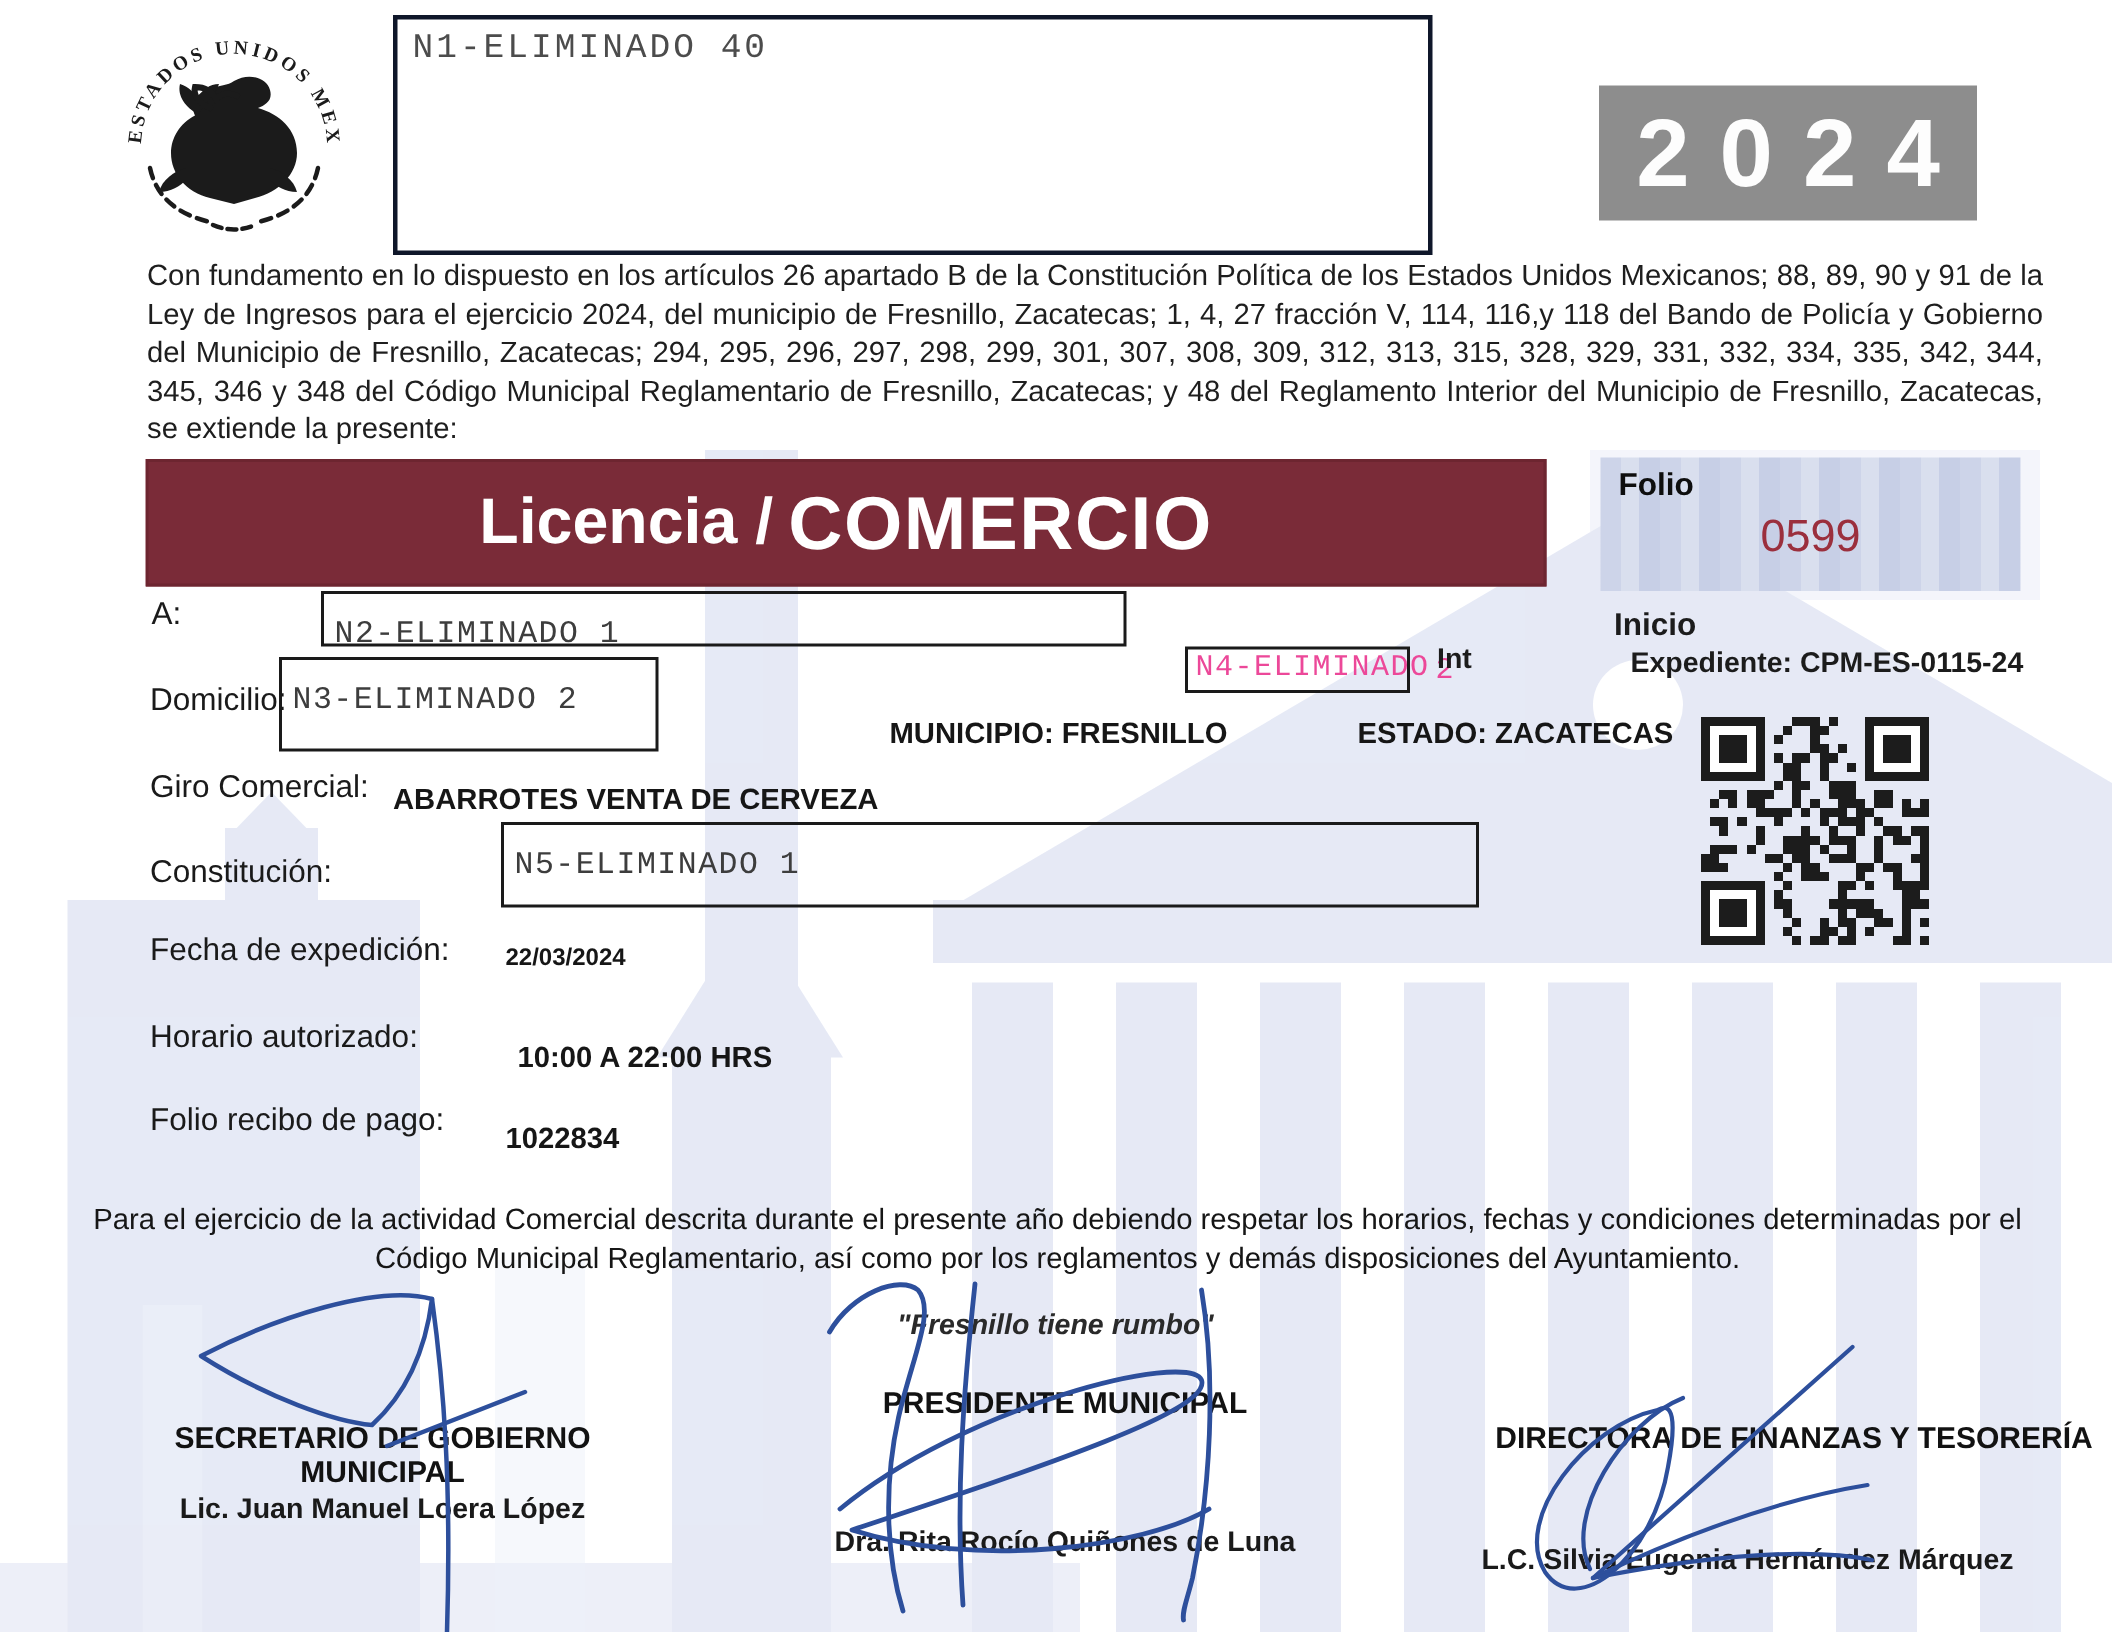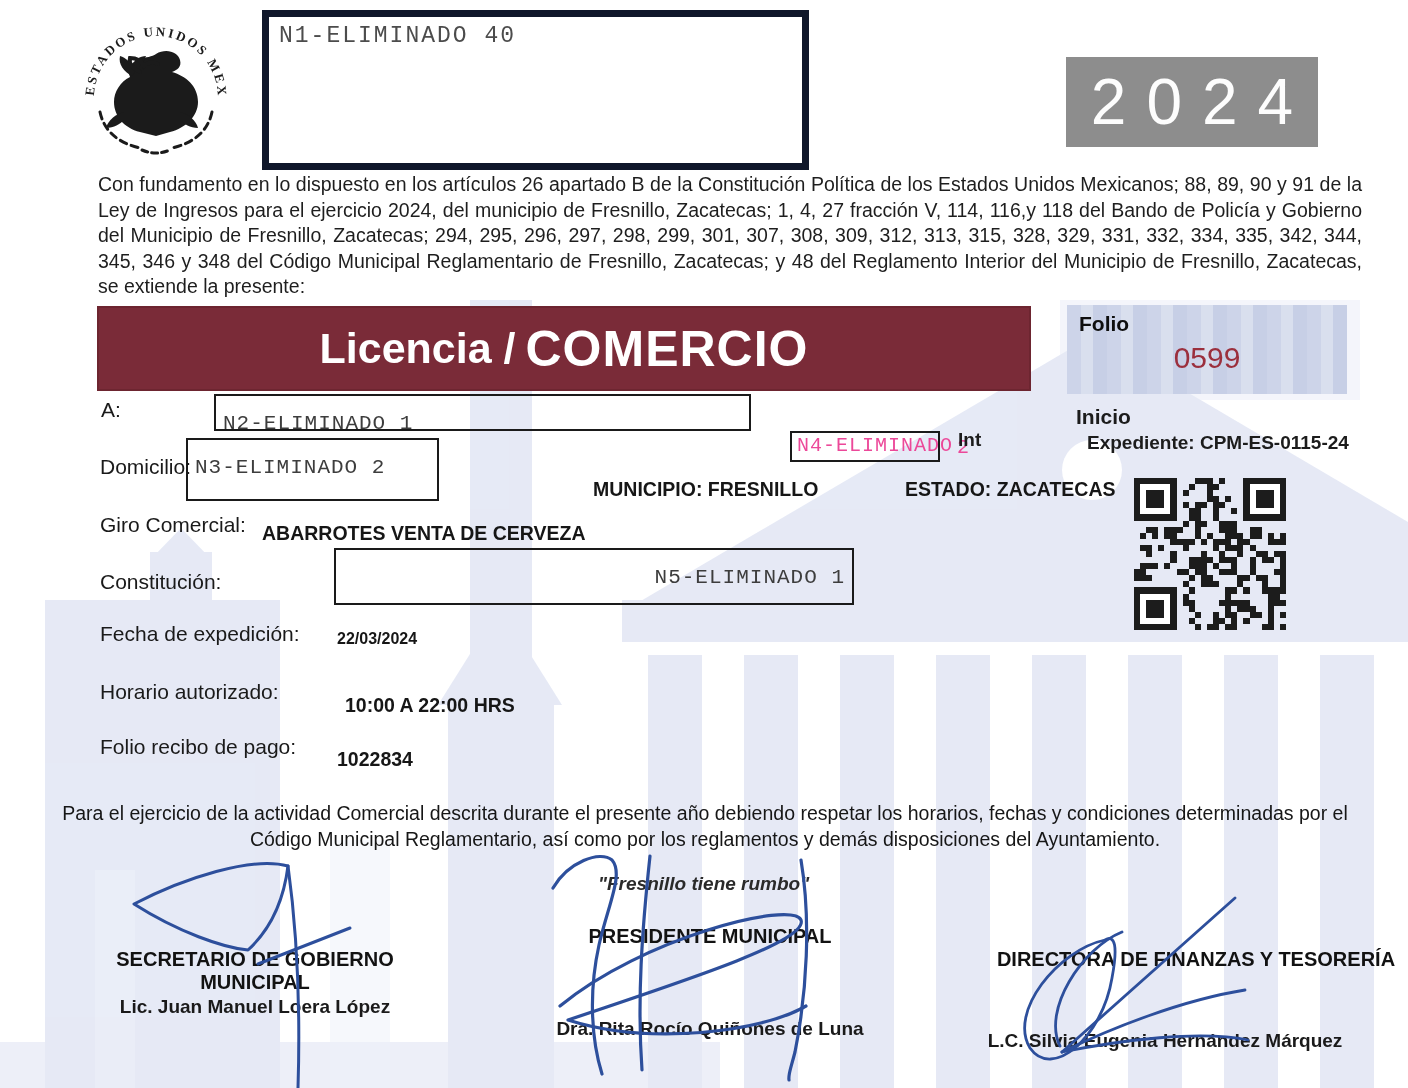--- a/index.html
+++ b/index.html
@@ -5,28 +5,28 @@
   html,body{margin:0;padding:0;background:#ffffff;}
   .page{
     position:relative;width:1408px;height:1088px;overflow:hidden;background:#ffffff;
     font-family:"Liberation Sans", sans-serif;color:#1c1c1c;
   }
   .abs{position:absolute;}
   
   .wm{position:absolute;inset:0;z-index:0;pointer-events:none;}
   
   .n1box{
-    left:262px;top:10px;width:547px;height:160px;border:7px solid #0f172a;
+    left:262px;top:10px;width:693px;height:160px;border:3px solid #0f172a;
     font-family:"Liberation Mono", monospace;font-size:23px;color:#4c4c4c;
     padding:6px 10px;box-sizing:border-box;letter-spacing:2px;background:transparent;
   }
   .year-badge{
     left:1066px;top:57px;width:252px;height:90px;background:#8d8d8d;
     display:flex;align-items:center;justify-content:center;
-    color:#fdfdfd;font-weight:400;font-size:64px;letter-spacing:20px;
+    color:#fdfdfd;font-weight:700;font-size:64px;letter-spacing:20px;
     text-indent:20px;
   }
   .intro{
     left:98px;top:172px;width:1264px;font-size:19.5px;line-height:25.5px;
     text-align:justify;color:#1e1e1e;
   }
   
   .banner{
     left:97px;top:306px;width:934px;height:85px;background:#7a2b38;
     display:flex;align-items:center;justify-content:center;color:#ffffff;
@@ -357,21 +357,21 @@
         <rect x="20" y="2" width="3" height="3" fill="#1c1c1c"></rect>
         <rect x="0" y="18" width="7" height="7" fill="#1c1c1c"></rect>
         <rect x="1" y="19" width="5" height="5" fill="#ffffff"></rect>
         <rect x="2" y="20" width="3" height="3" fill="#1c1c1c"></rect>
       </svg>
 
     <div class="abs lbl" style="left:100px;top:513px;">Giro Comercial:</div>
     <div class="abs val-b" style="left:262px;top:522px;font-size:19.5px;">ABARROTES VENTA DE CERVEZA</div>
 
     <div class="abs lbl" style="left:100px;top:570px;">Constitución:</div>
-    <div class="abs mono-box" style="left:334px;top:548px;width:520px;height:57px;text-align:right;">N5-ELIMINADO 1</div>
+    <div class="abs mono-box" style="left:334px;top:548px;width:652px;height:57px;">N5-ELIMINADO 1</div>
 
     <div class="abs lbl" style="left:100px;top:622px;">Fecha de expedición:</div>
     <div class="abs val-b" style="left:337px;top:630px;font-size:16px;">22/03/2024</div>
 
     <div class="abs lbl" style="left:100px;top:680px;">Horario autorizado:</div>
     <div class="abs val-b" style="left:345px;top:694px;font-size:19.5px;">10:00 A 22:00 HRS</div>
 
     <div class="abs lbl" style="left:100px;top:735px;">Folio recibo de pago:</div>
     <div class="abs val-b" style="left:337px;top:748px;font-size:19.5px;">1022834</div>
 

